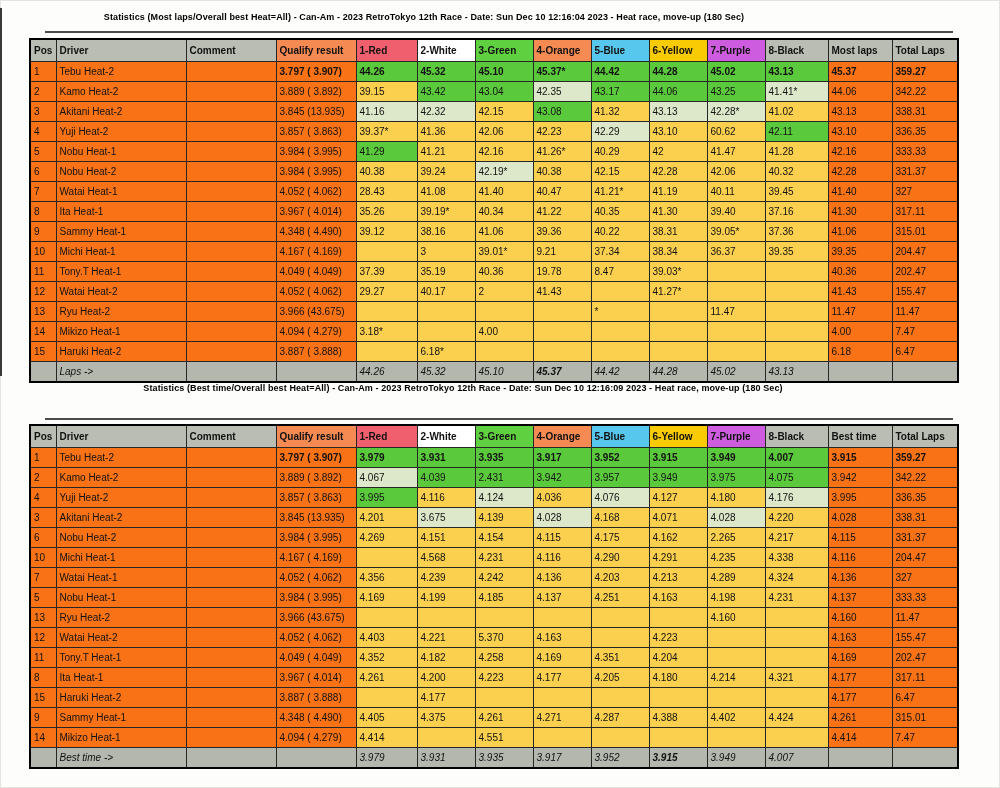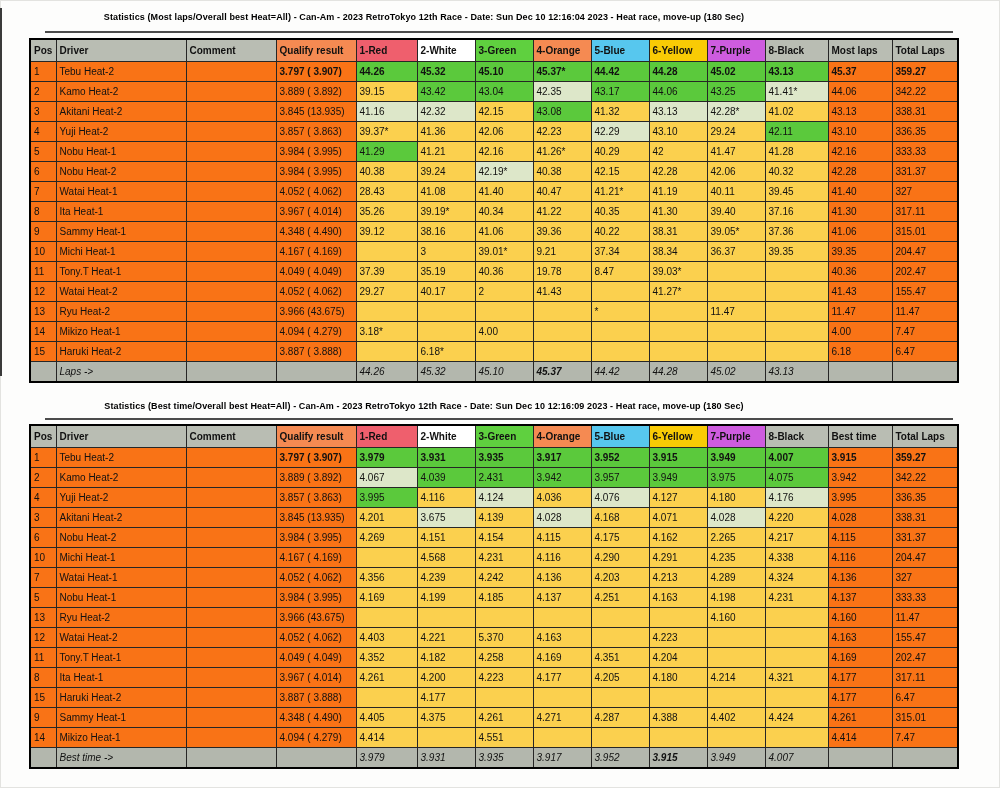--- a/index.html
+++ b/index.html
@@ -27,21 +27,21 @@
     font-weight:400;
   }
   table.stats thead th{height:21px;background:#b9bdb3;font-weight:700;}
   td.y{background:#fbd04e;}
   td.g{background:#5bc93c;}
   td.p{background:#dde7c9;}
   tr.hl td.val{font-weight:700;}
   tr.foot td{background:#b3b7ad;font-style:italic;}
   tr.foot td.b{font-weight:700;}
   #title1{top:12px;} #rule1{top:31px;} #table1{top:38px;}
-  #title2{top:401px;} #rule2{top:418px;} #table2{top:424px;}
+  #title2{top:383px;margin-left:39px;} #rule2{top:418px;} #table2{top:424px;}
 </style>
 </head>
 <body>
 
 <div class="page-frame"></div>
 <div class="scan-edge"></div>
 
 <div class="sheet-title" id="title1">Statistics (Most laps/Overall best Heat=All) - Can-Am - 2023 RetroTokyo 12th Race - Date: Sun Dec 10 12:16:04 2023 - Heat race, move-up (180 Sec)</div>
 <div class="rule" id="rule1"></div>
 <table class="stats" id="table1">
@@ -132,21 +132,21 @@
         <td>4</td>
         <td>Yuji Heat-2</td>
         <td></td>
         <td class="val">3.857 ( 3.863)</td>
         <td class="y val">39.37*</td>
         <td class="y val">41.36</td>
         <td class="y val">42.06</td>
         <td class="y val">42.23</td>
         <td class="p val">42.29</td>
         <td class="y val">43.10</td>
-        <td class="y val">29.24</td>
+        <td class="y val">60.62</td>
         <td class="g val">42.11</td>
         <td class="val">43.10</td>
         <td class="val">336.35</td>
       </tr>
       <tr>
         <td>5</td>
         <td>Nobu Heat-1</td>
         <td></td>
         <td class="val">3.984 ( 3.995)</td>
         <td class="g val">41.29</td>

